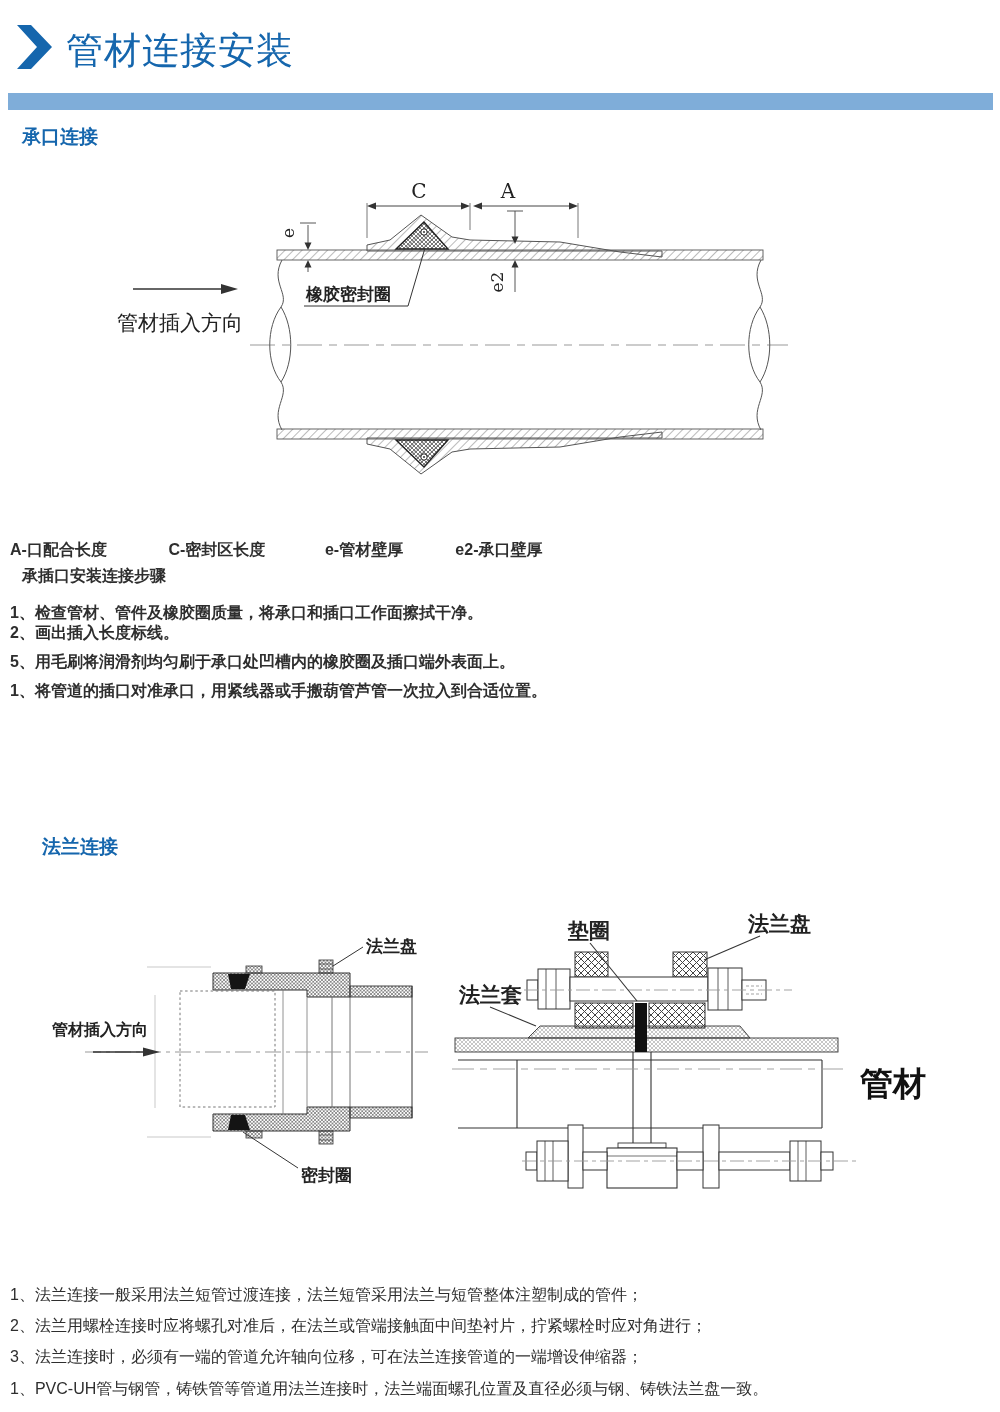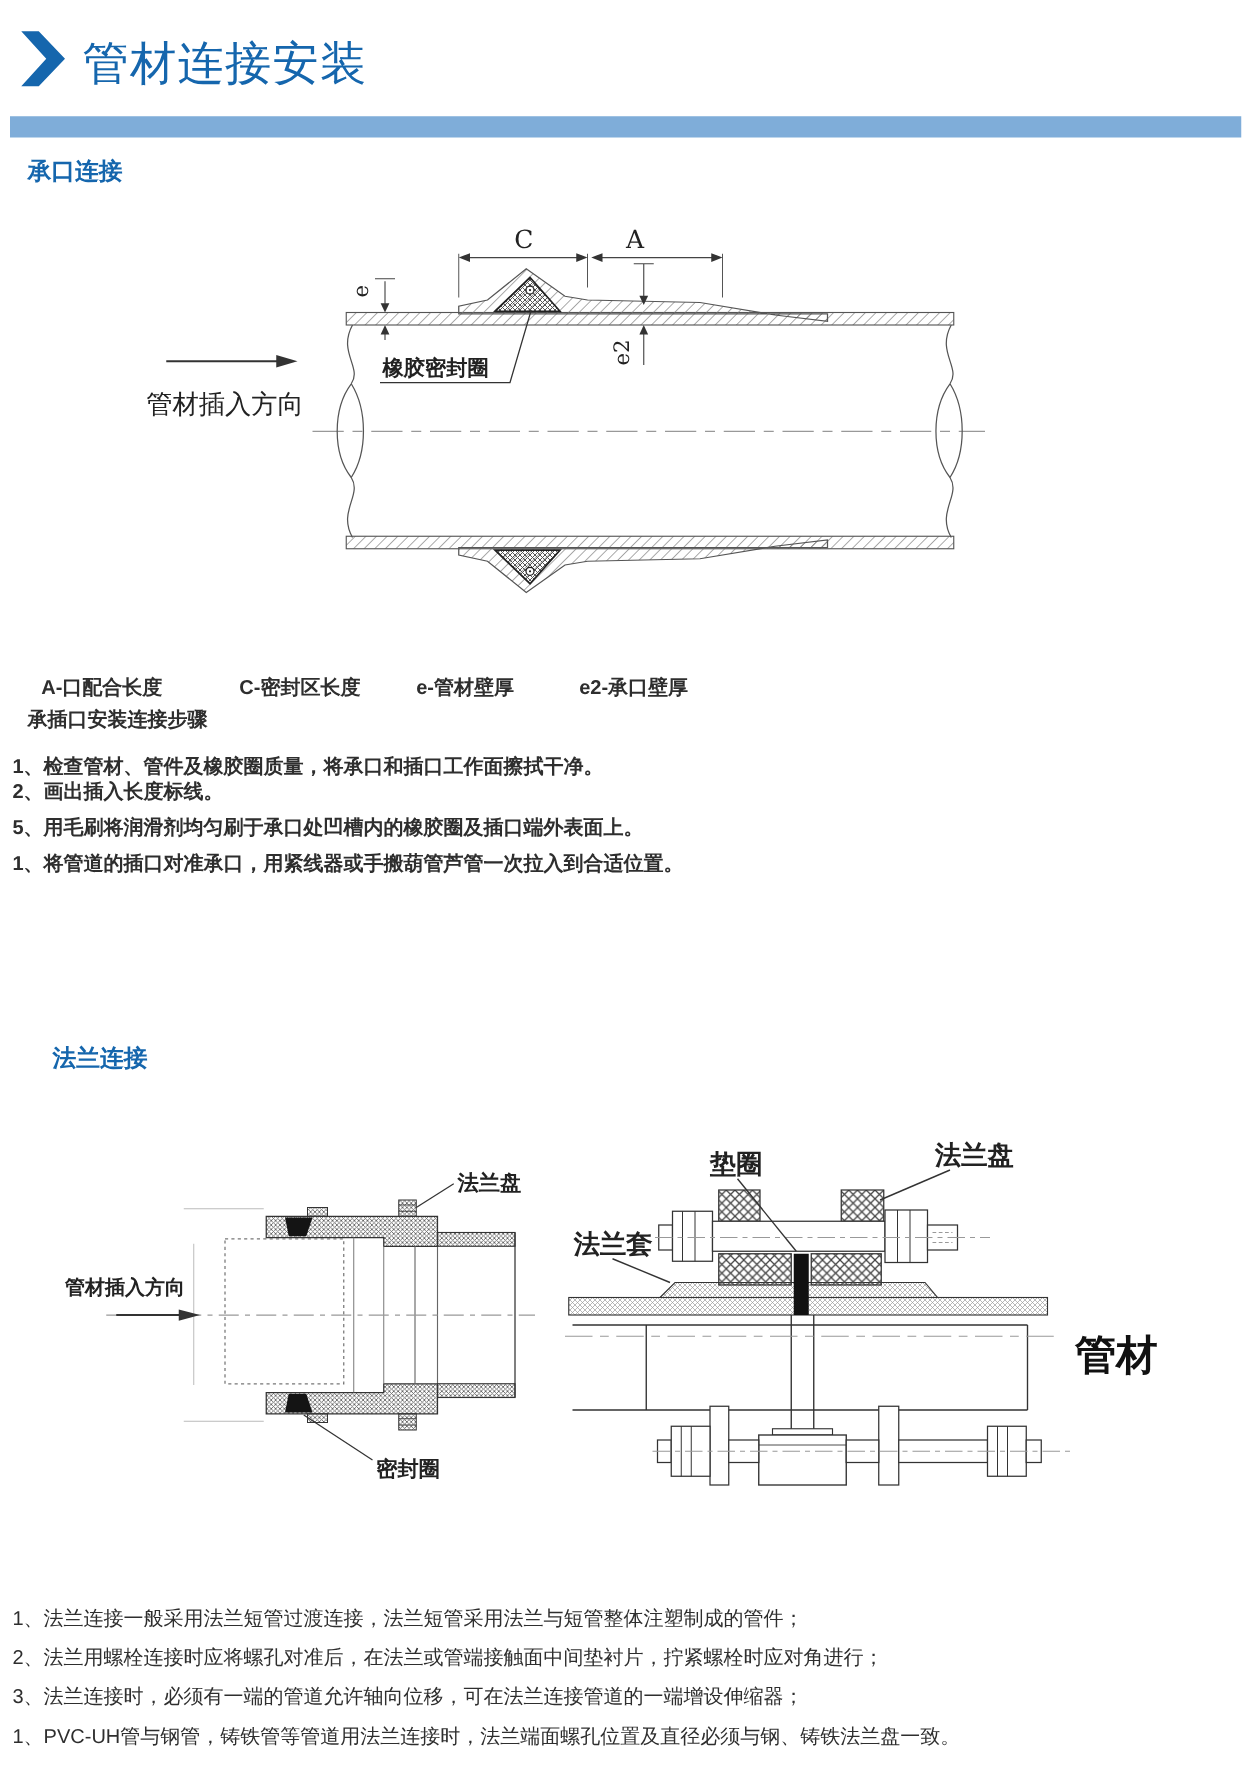--- a/index.html
+++ b/index.html
@@ -9,21 +9,21 @@
   .abs { position:absolute; }
   .page-title { left:62px; top:22px; font-size:37px; font-weight:400; color:var(--accent);
                 letter-spacing:1px; margin:4px; }
   .chevron { left:16px; top:24px; }
   .blue-bar { left:8px; top:93px; width:985px; height:17px; background:var(--bar); }
   .section-heading { font-size:19px; font-weight:700; color:var(--accent); margin:0; }
   .sec-socket { left:10px; top:124px;margin-left:12px; }
   .sec-flange { left:10px; top:834px;margin-left:32px; }
   .legend { left:10px; top:540px; font-size:16px; font-weight:600; color:var(--ink); }
   .legend span { display:inline-block; }
-  .legend .l0 { width:154px;margin-left:23px; } .legend .l1 { width:137px; } .legend .l2 { width:126px; }
+  .legend .l0 { width:154px; } .legend .l1 { width:137px; } .legend .l2 { width:126px;margin-left:15px; }
   .steps-heading { left:10px; top:566px; font-size:16px; font-weight:700;margin-left:12px; }
   .step { left:10px; font-size:16px; font-weight:600; }
   .s0{top:603px}.s1{top:623px}.s2{top:652px}.s3{top:681px}
   .note { left:10px; font-size:16px; font-weight:400; }
   .n0{top:1285px}.n1{top:1316px}.n2{top:1347px}.n3{top:1379px}
   svg text { font-family:"DejaVu Serif", serif; fill:#222; }
   svg .dimtxt { font-size:20px; }
   svg .dimtxt-s { font-size:17px; }
   svg .lbl { font-size:17px; font-weight:600; }
   svg .lbl2 { font-size:21px; font-weight:600; }

